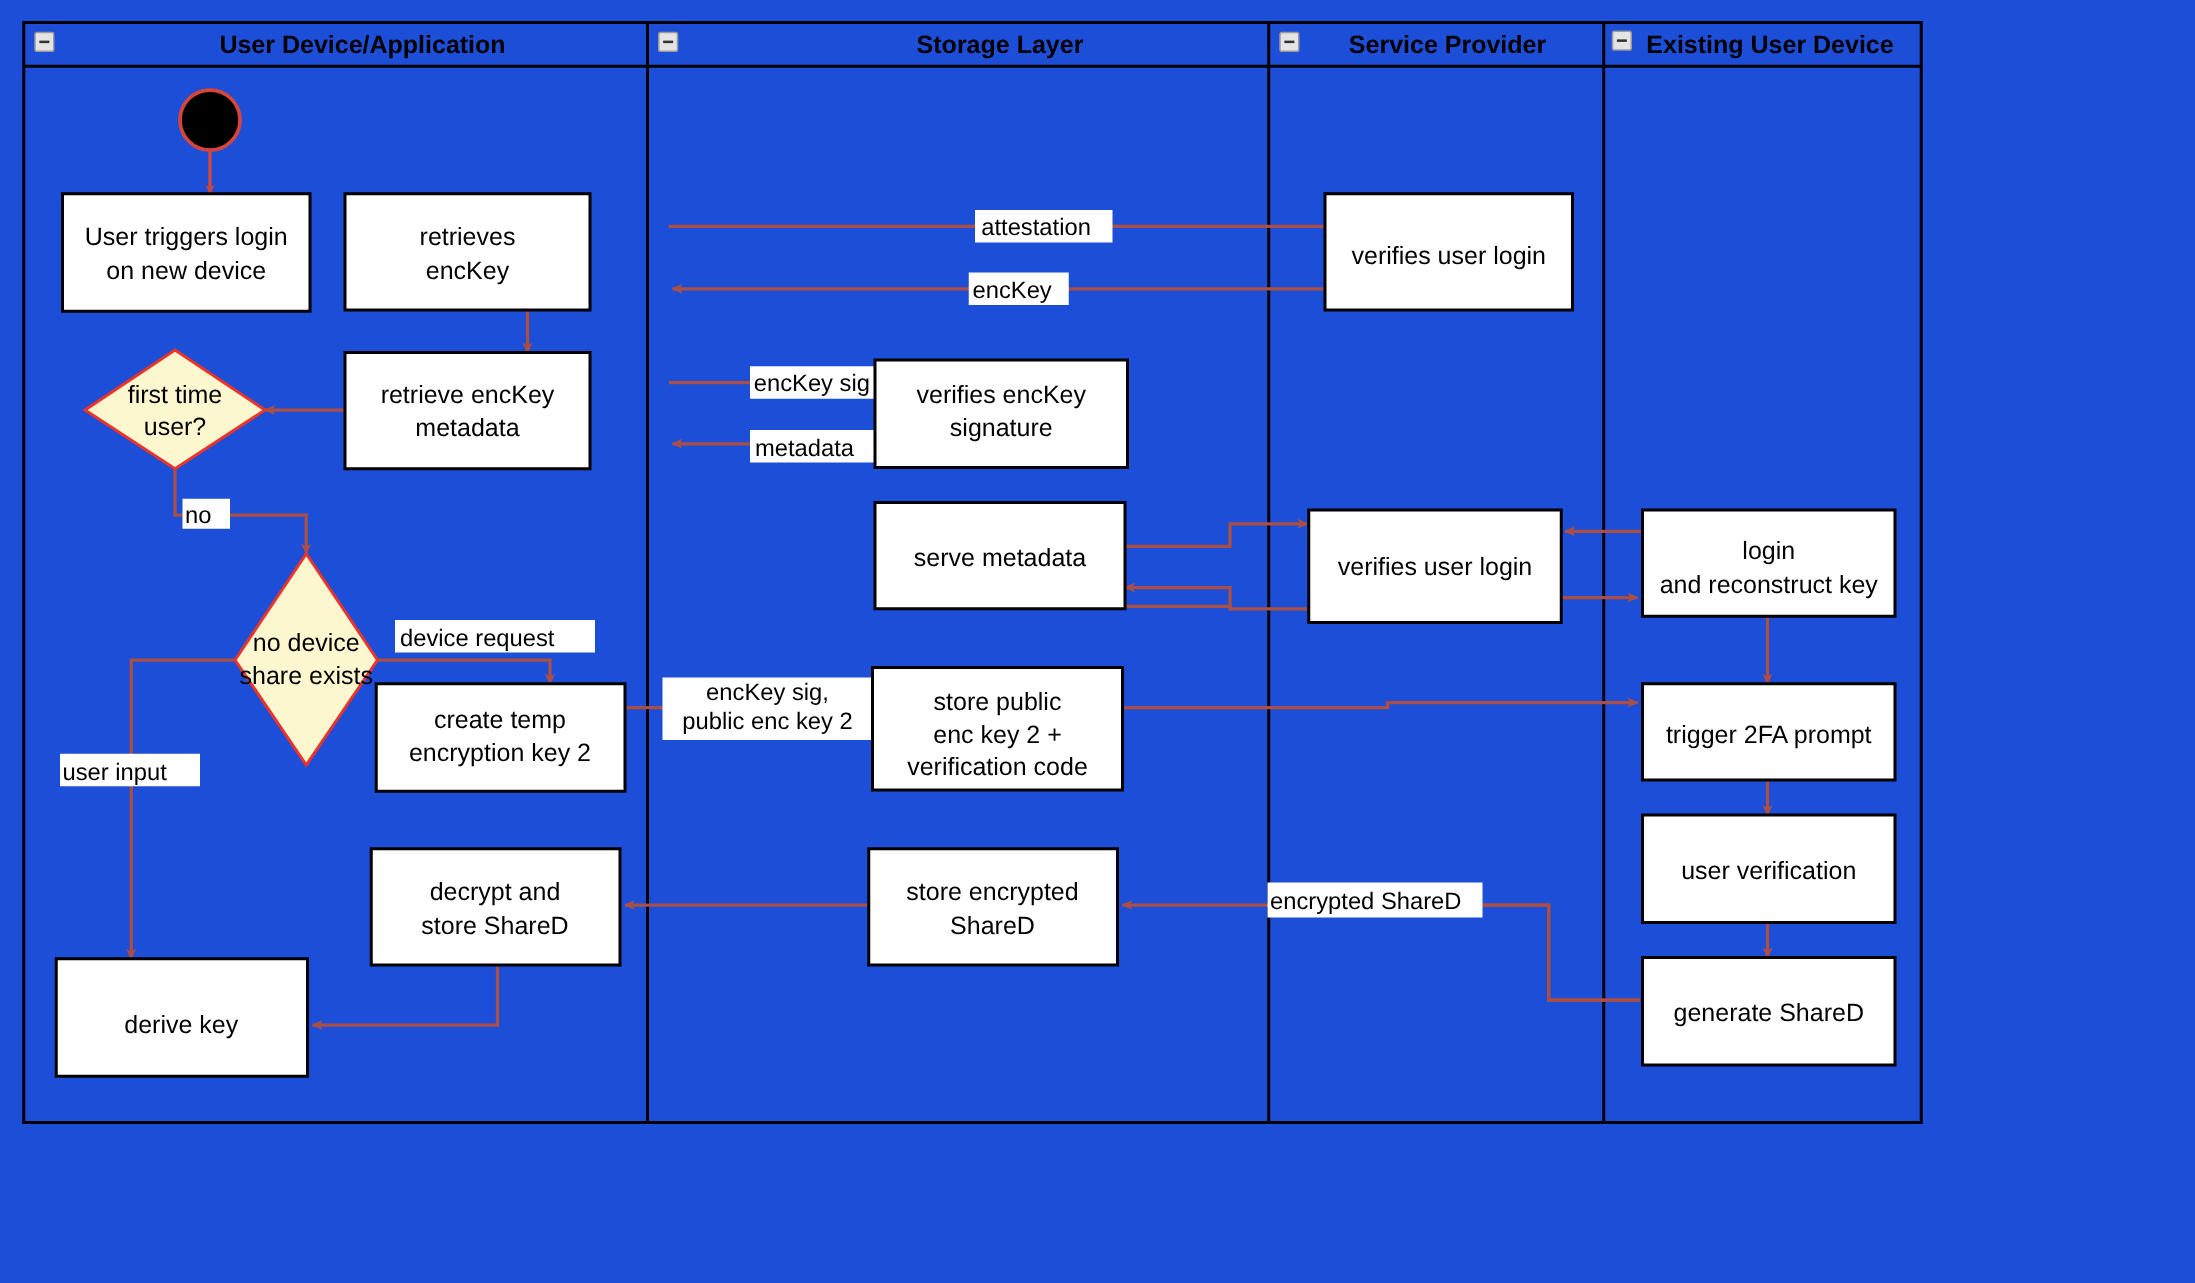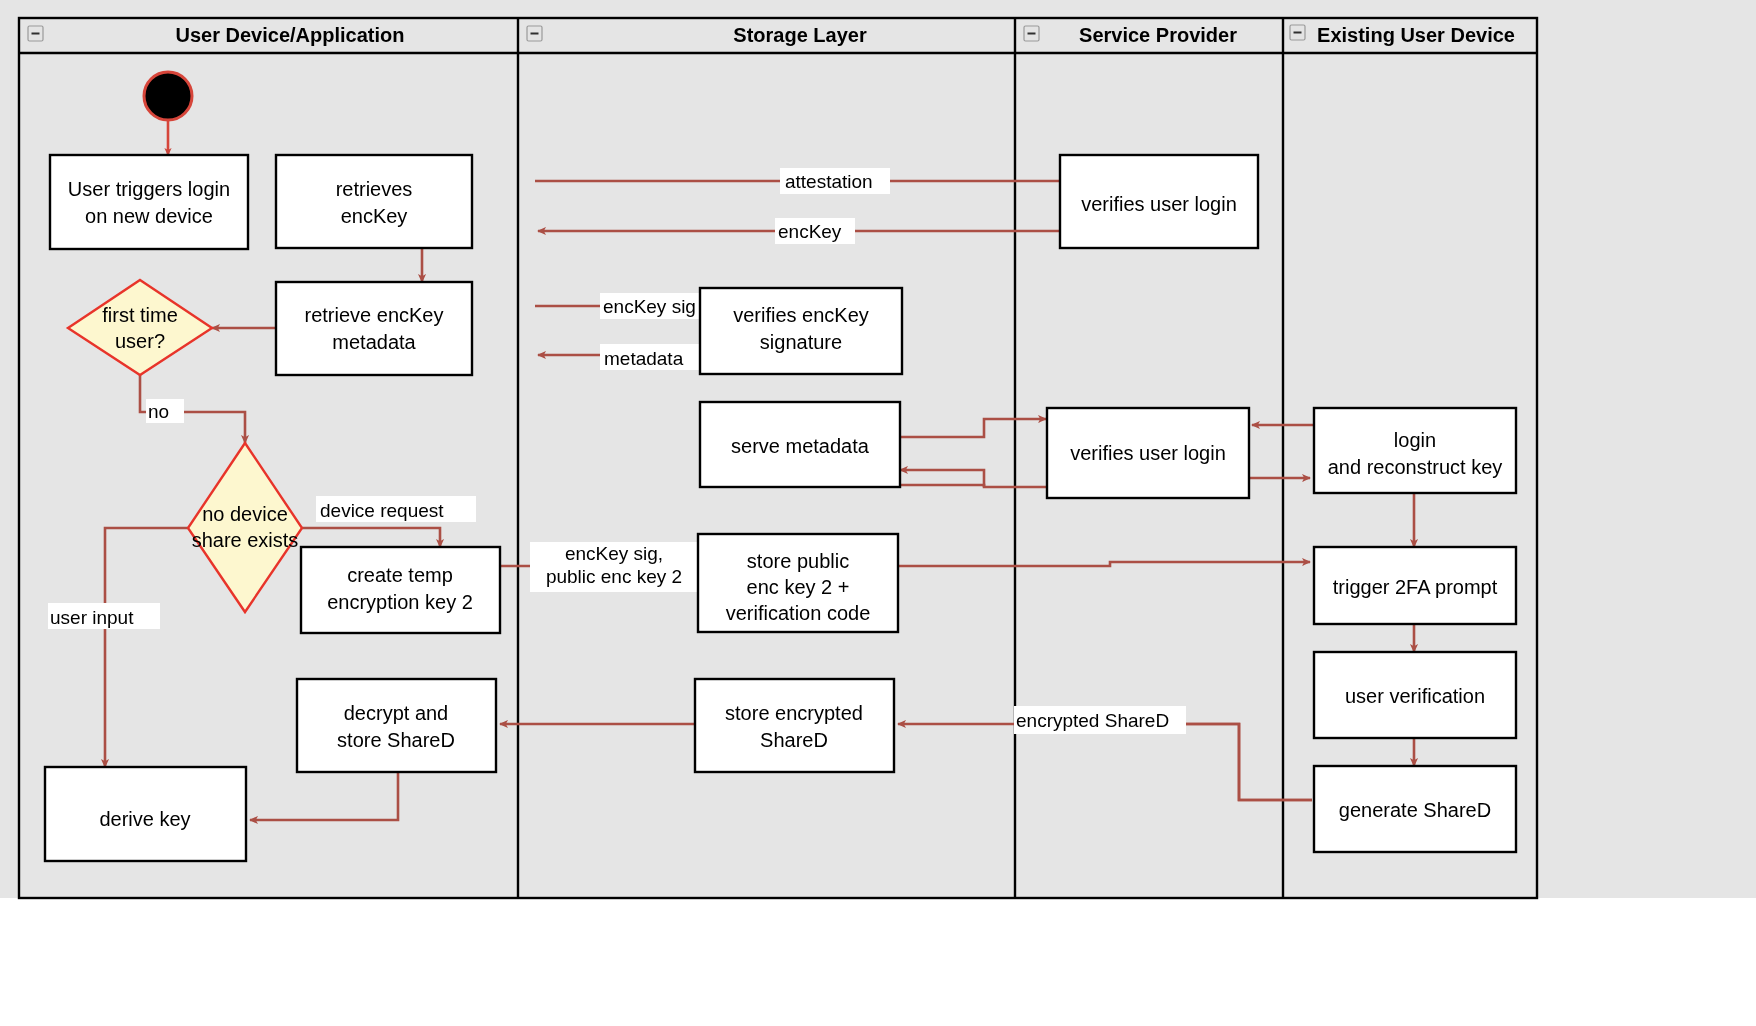--- a/index.html
+++ b/index.html
@@ -7,22 +7,22 @@
     margin: 0;
     padding: 0;
     background: #ffffff;
     width: 1756px;
     height: 1026px;
     overflow: hidden;
   }
   #root {
     position: relative;
     width: 1756px;
-    height: 898px;
-    background: #e5e5e5;
+    height: 1026px;
+    background: #1d4ed8;
     font-family: "Liberation Sans", sans-serif;
   }
   svg#diagram {
     position: absolute;
     left: 0; top: 0;
     width: 1756px;
     height: 1026px;
     shape-rendering: geometricPrecision;
   }
   .lane-border { fill: none; stroke: #000000; stroke-width: 2.4; }

